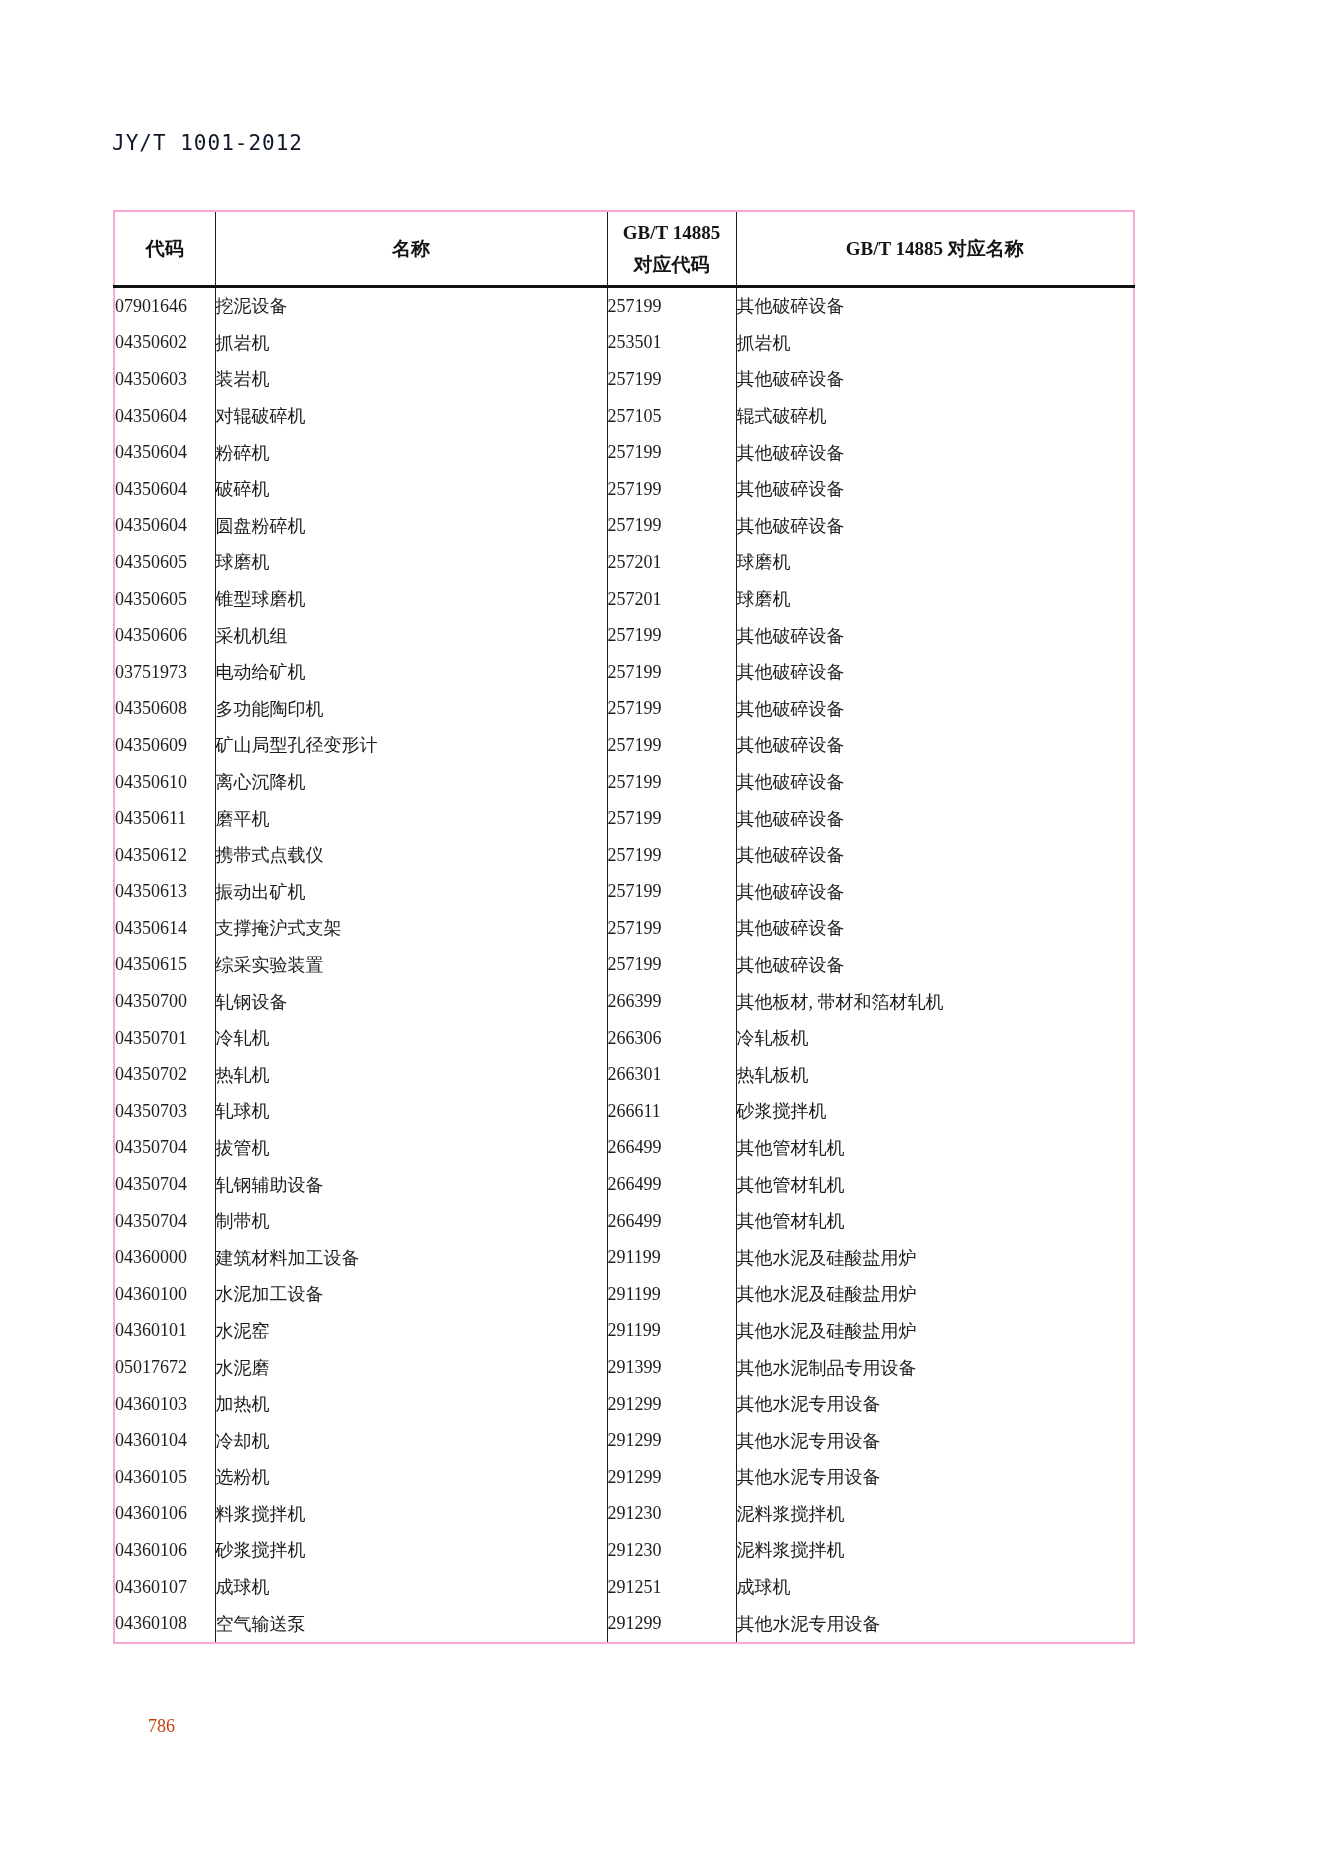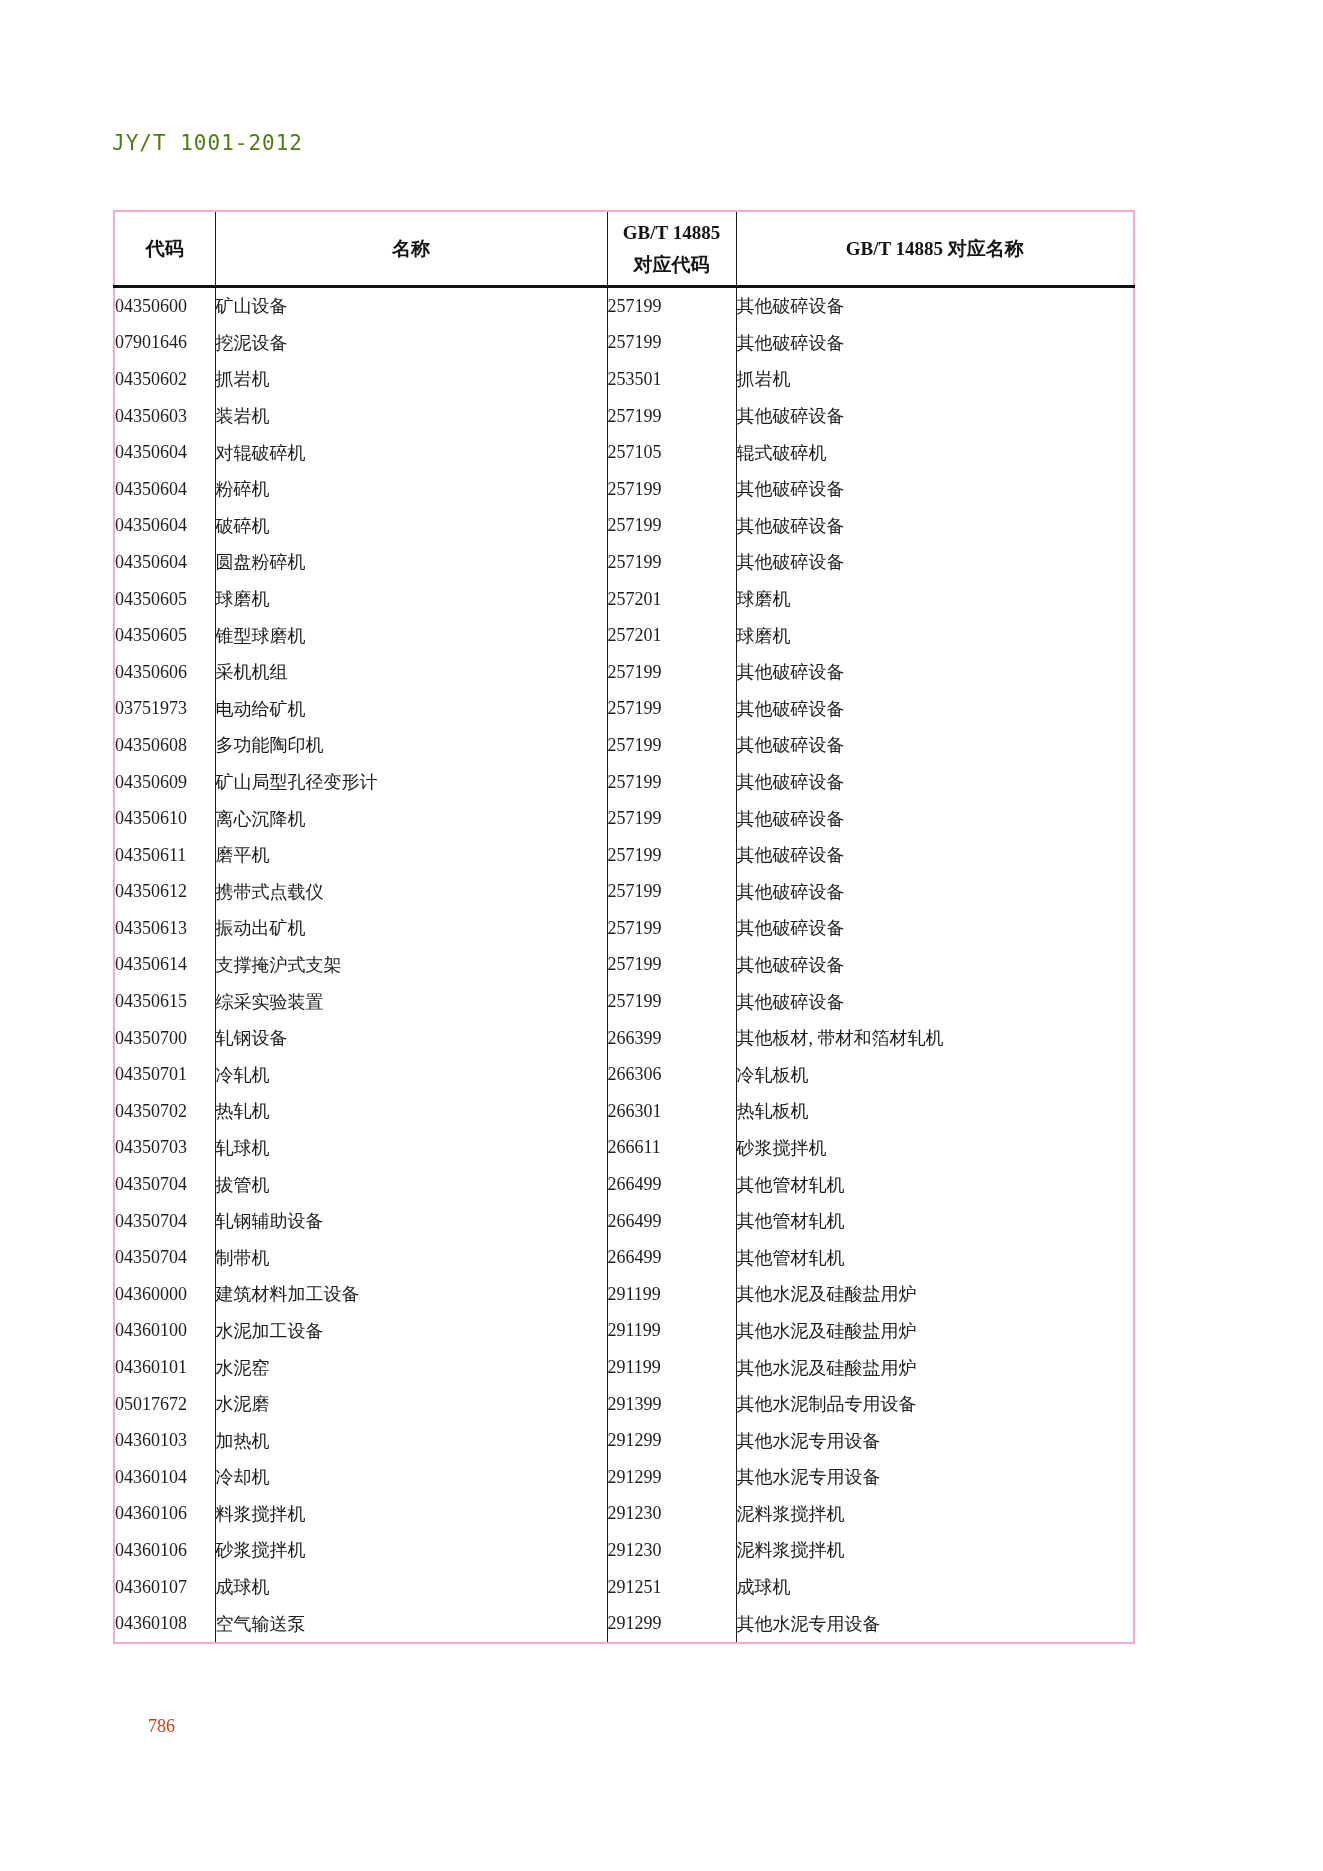--- a/index.html
+++ b/index.html
@@ -10,21 +10,21 @@
     font-family:"Liberation Serif", serif;
     color:#1b1b1b;
     overflow:hidden;
   }
   .doc-number {
     position:absolute;
     left:112px; top:131px;
     font-family:"DejaVu Sans Mono", monospace;
     font-size:21px;
     letter-spacing:1px;
-    color:#4d7c0f;
+    color:#0f172a;
   }
   .main-table {
     position:absolute;
     left:113px; top:210px;
     width:1020px;
     border-collapse:collapse;
     table-layout:fixed;
     border:2px solid #f9a8d4;
   }
   .main-table th, .main-table td {
@@ -83,26 +83,20 @@
         <th>名称</th>
         <th>
           <div class="hdr-2line">GB/T 14885</div>
           <div class="hdr-2line">对应代码</div>
         </th>
         <th>GB/T 14885 对应名称</th>
       </tr>
     </thead>
     <tbody id="table-body">
         <tr>
-          <td class="c-code">04350600</td>
-          <td class="c-name">矿山设备</td>
-          <td class="c-gcode">257199</td>
-          <td class="c-gname">其他破碎设备</td>
-        </tr>
-        <tr>
           <td class="c-code">07901646</td>
           <td class="c-name">挖泥设备</td>
           <td class="c-gcode">257199</td>
           <td class="c-gname">其他破碎设备</td>
         </tr>
         <tr>
           <td class="c-code">04350602</td>
           <td class="c-name">抓岩机</td>
           <td class="c-gcode">253501</td>
           <td class="c-gname">抓岩机</td>
@@ -281,20 +275,26 @@
           <td class="c-gcode">291299</td>
           <td class="c-gname">其他水泥专用设备</td>
         </tr>
         <tr>
           <td class="c-code">04360104</td>
           <td class="c-name">冷却机</td>
           <td class="c-gcode">291299</td>
           <td class="c-gname">其他水泥专用设备</td>
         </tr>
         <tr>
+          <td class="c-code">04360105</td>
+          <td class="c-name">选粉机</td>
+          <td class="c-gcode">291299</td>
+          <td class="c-gname">其他水泥专用设备</td>
+        </tr>
+        <tr>
           <td class="c-code">04360106</td>
           <td class="c-name">料浆搅拌机</td>
           <td class="c-gcode">291230</td>
           <td class="c-gname">泥料浆搅拌机</td>
         </tr>
         <tr>
           <td class="c-code">04360106</td>
           <td class="c-name">砂浆搅拌机</td>
           <td class="c-gcode">291230</td>
           <td class="c-gname">泥料浆搅拌机</td>

